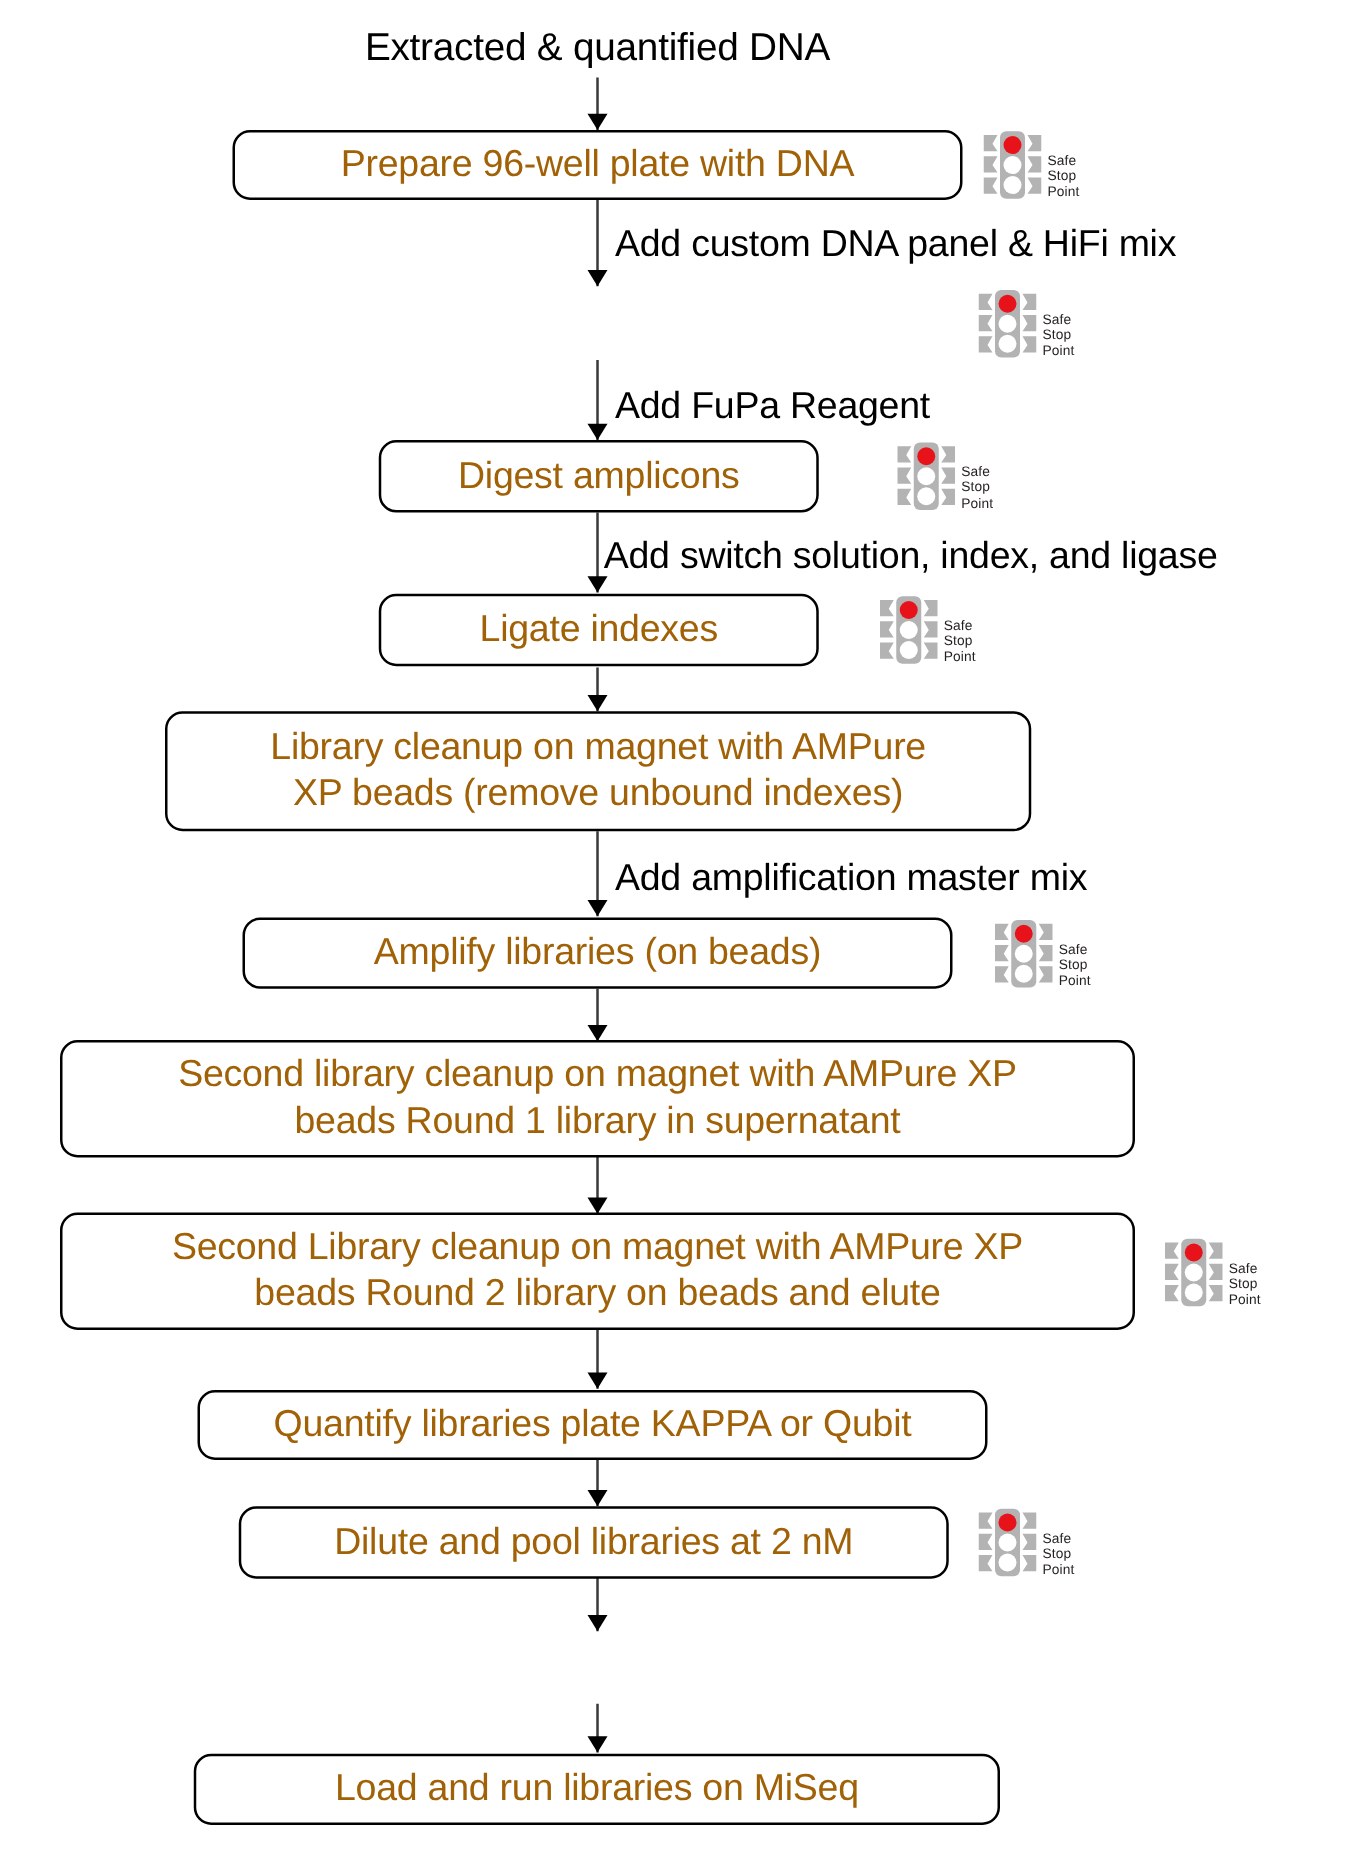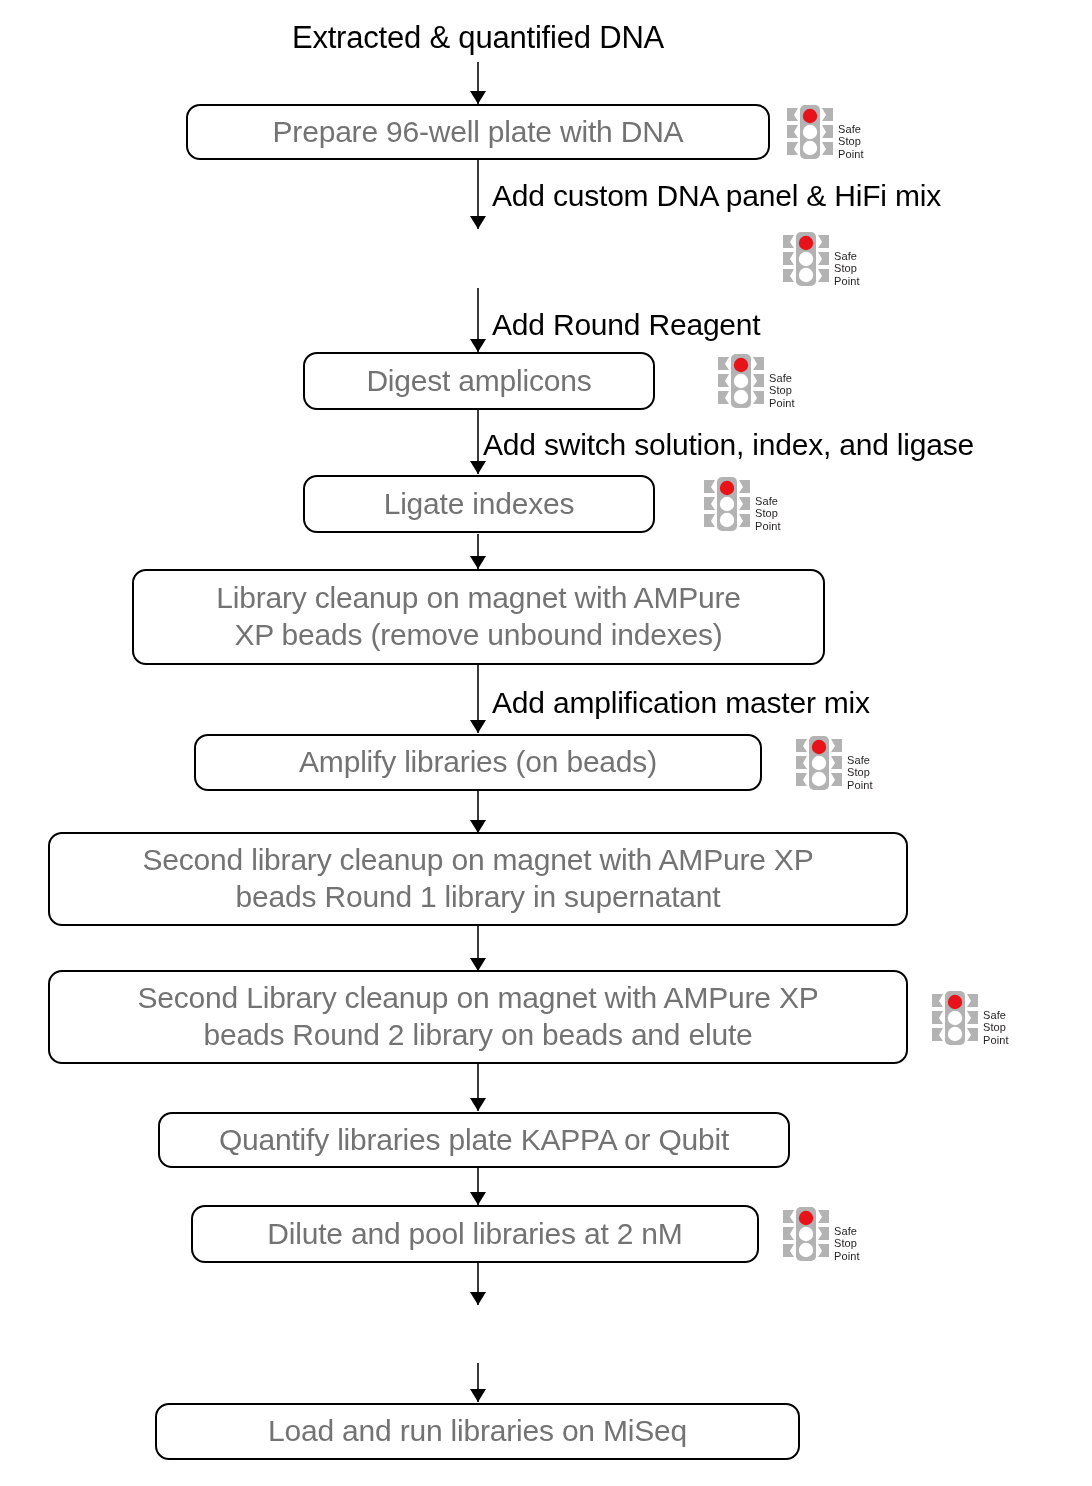--- a/index.html
+++ b/index.html
@@ -27,21 +27,21 @@
     border: 2px solid #000000;
     border-radius: 14px;
     background: #ffffff;
     display: flex;
     align-items: center;
     justify-content: center;
     text-align: center;
     font-size: 30px;
     line-height: 1.22;
     letter-spacing: -0.2px;
-    color: #737373;
+    color: #a16207;
     padding: 2px 10px;
     white-space: pre-line;
   }
 
   
   .title-text {
     position: absolute;
     font-size: 31px;
     color: #000000;
     text-align: center;
@@ -149,21 +149,21 @@
   <div class="connector" style="left:477px; top:1262px; height:43px;">
     <div class="conn-line" style="height:43px;"></div>
       <div class="conn-head"></div>
   </div>
   <div class="connector" style="left:477px; top:1363px; height:39px;">
     <div class="conn-line" style="height:39px;"></div>
       <div class="conn-head"></div>
   </div>
 
   <div class="edge-label" style="left:492px; top:179px;">Add custom DNA panel &amp; HiFi mix</div>
-  <div class="edge-label" style="left:492px; top:308px;">Add Round Reagent</div>
+  <div class="edge-label" style="left:492px; top:308px;">Add FuPa Reagent</div>
   <div class="edge-label" style="left:483px; top:428px;">Add switch solution, index, and ligase</div>
   <div class="edge-label" style="left:492px; top:686px;">Add amplification master mix</div>
 
   <div class="node" style="left:186px; top:104px; width:584px; height:56px;">Prepare 96-well plate with DNA</div>
 
 
   <div class="node" style="left:303px; top:352px; width:352px; height:58px;">Digest amplicons</div>
 
   <div class="node" style="left:303px; top:475px; width:352px; height:58px;">Ligate indexes</div>
 

